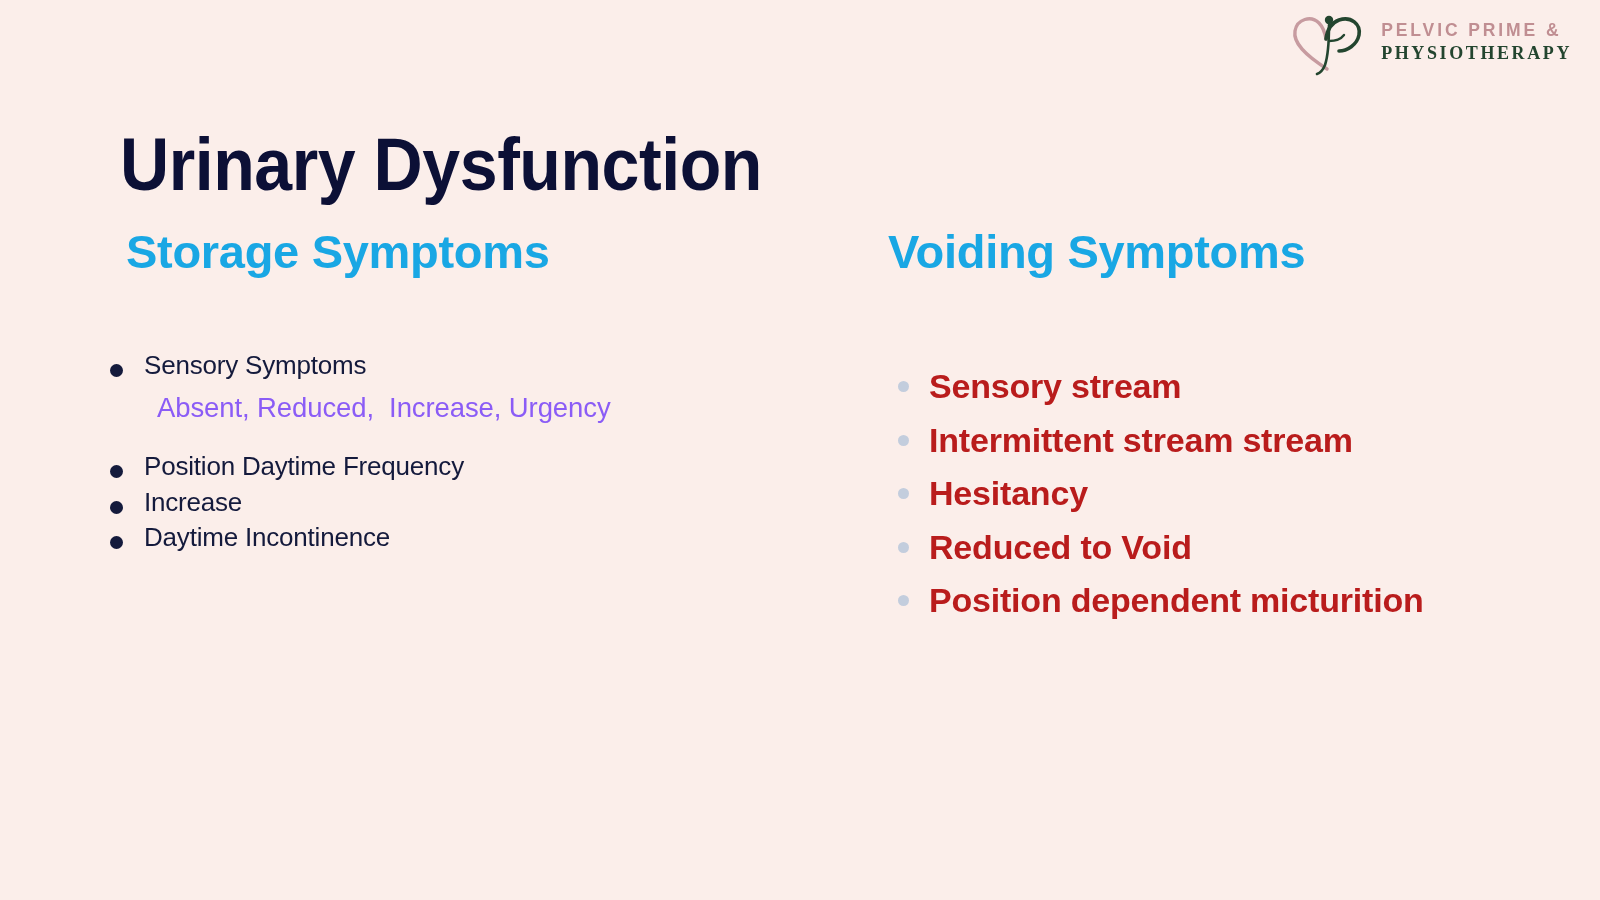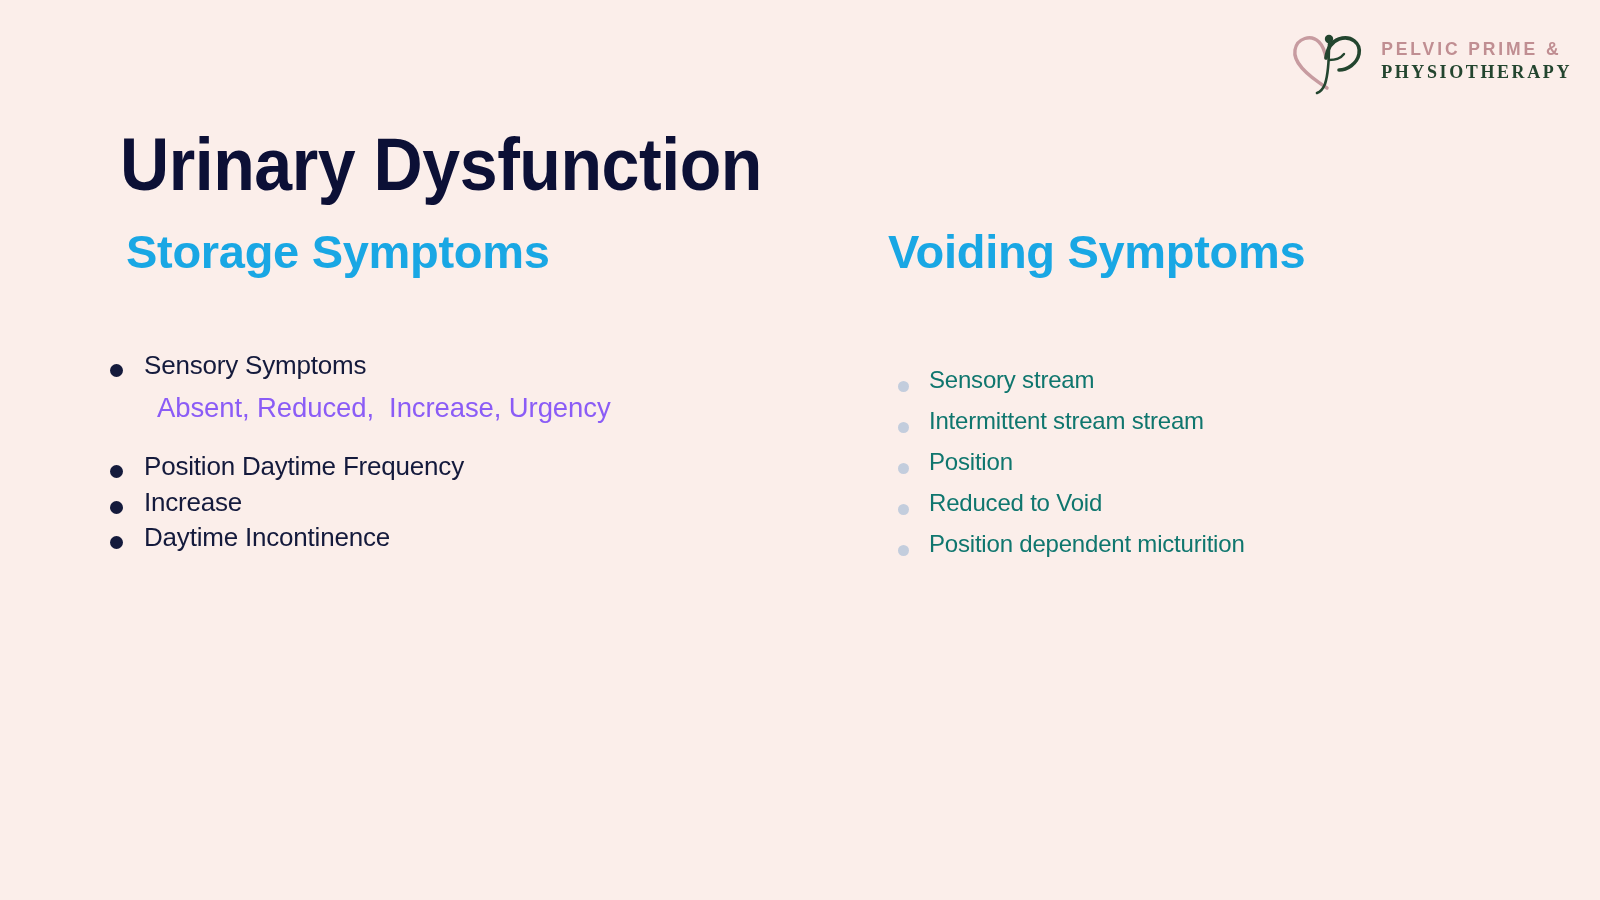--- a/index.html
+++ b/index.html
@@ -17,21 +17,21 @@
 
   #slide {
     position: absolute;
     inset: 0;
     background: #fbeeea;
   }
 
   
   .logo-block {
     position: absolute;
-    top: 26px;
+    top: 7px;
     right: 28px;
     display: flex;
     align-items: center;
     gap: 14px;
   }
   .logo-mark {
     width: 78px;
     height: 70px;
     flex: 0 0 auto;
   }
@@ -160,23 +160,23 @@
     flex: 0 0 auto;
     width: 11px;
     height: 11px;
     border-radius: 50%;
     background: #c3cddd;
     margin-top: 16px;
     margin-left: 18px;
   }
   .bullet-text-faded {
     font-family: "Liberation Sans", sans-serif;
-    font-size: 24px;
-    font-weight: 400;
-    color: #0f766e;
+    font-size: 34px;
+    font-weight: 700;
+    color: #b91c1c;
     line-height: 1.25;
     margin-left: 20px;
     letter-spacing: -0.2px;
     white-space: nowrap;
   }
 </style>
 </head>
 <body>
 
 <div id="slide">
@@ -238,21 +238,21 @@
           <span class="bullet-text-faded">Sensory stream</span>
         </li>
 
         <li class="bullet-row-faded">
           <span class="bullet-dot-faded"></span>
           <span class="bullet-text-faded">Intermittent stream stream</span>
         </li>
 
         <li class="bullet-row-faded">
           <span class="bullet-dot-faded"></span>
-          <span class="bullet-text-faded">Position</span>
+          <span class="bullet-text-faded">Hesitancy</span>
         </li>
 
         <li class="bullet-row-faded">
           <span class="bullet-dot-faded"></span>
           <span class="bullet-text-faded">Reduced to Void</span>
         </li>
 
         <li class="bullet-row-faded">
           <span class="bullet-dot-faded"></span>
           <span class="bullet-text-faded">Position dependent micturition</span>

